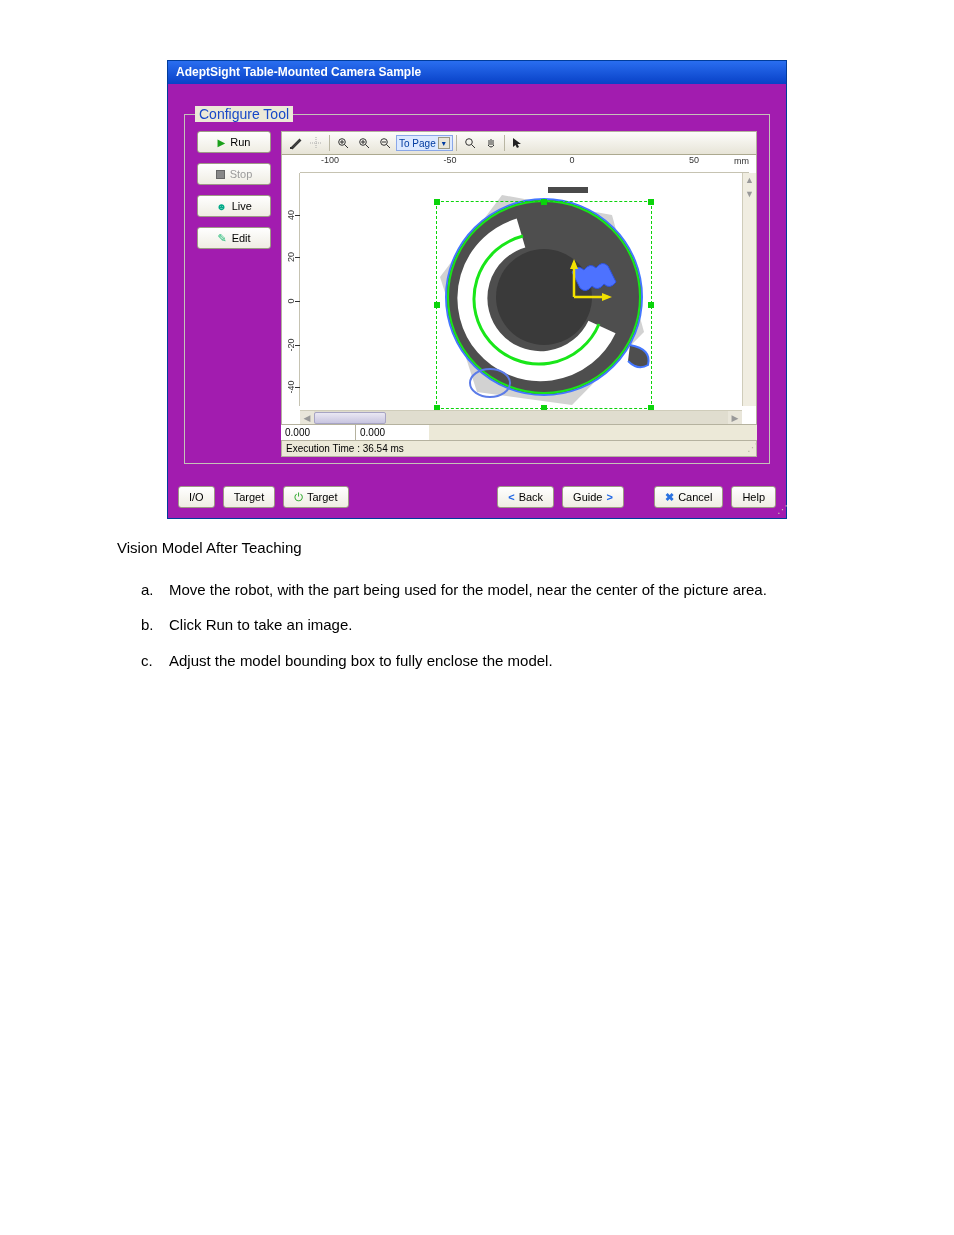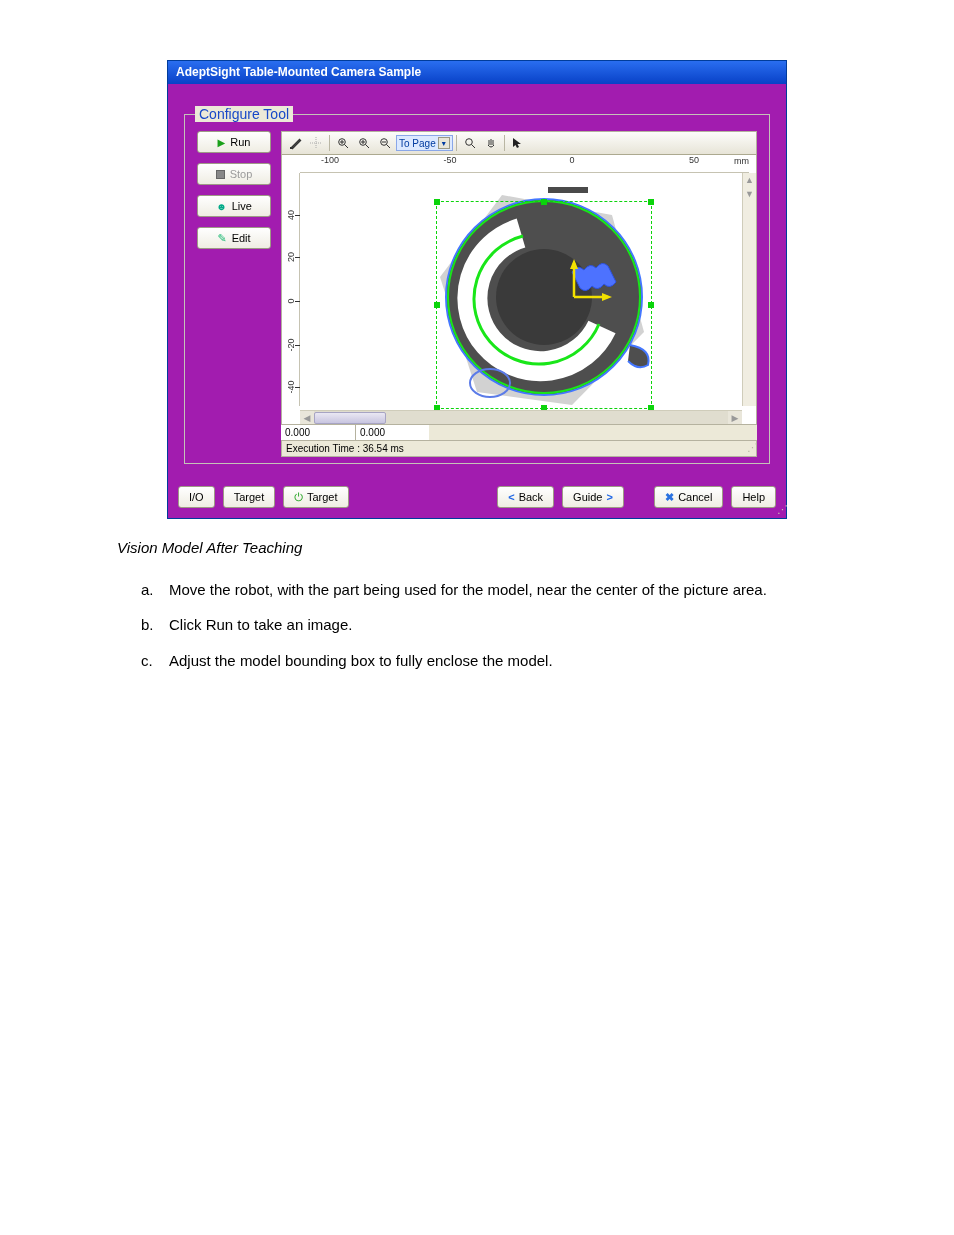--- a/index.html
+++ b/index.html
@@ -217,21 +217,20 @@
     height:22px;
     padding: 0 10px;
     background: linear-gradient(to bottom,#fff,#efede3);
     border:1px solid #9e9a86;
     border-radius:3px;
     display:flex; align-items:center; gap:4px;
     font-size:11px;
   }
   .grip2 { position:absolute; right:2px; bottom:2px; color:#c5c2b2; font-size:11px; letter-spacing:-4px; }
   .caption {
-    font-style: italic;
     font-size: 15px;
     margin: 14px 0 22px 0;
   }
   .steps {
     font-size: 15px;
     line-height: 1.55;
     margin-left: 24px;
   }
   .step { display:flex; margin-bottom: 12px; }
   .step .marker { width: 28px; flex:none; }

